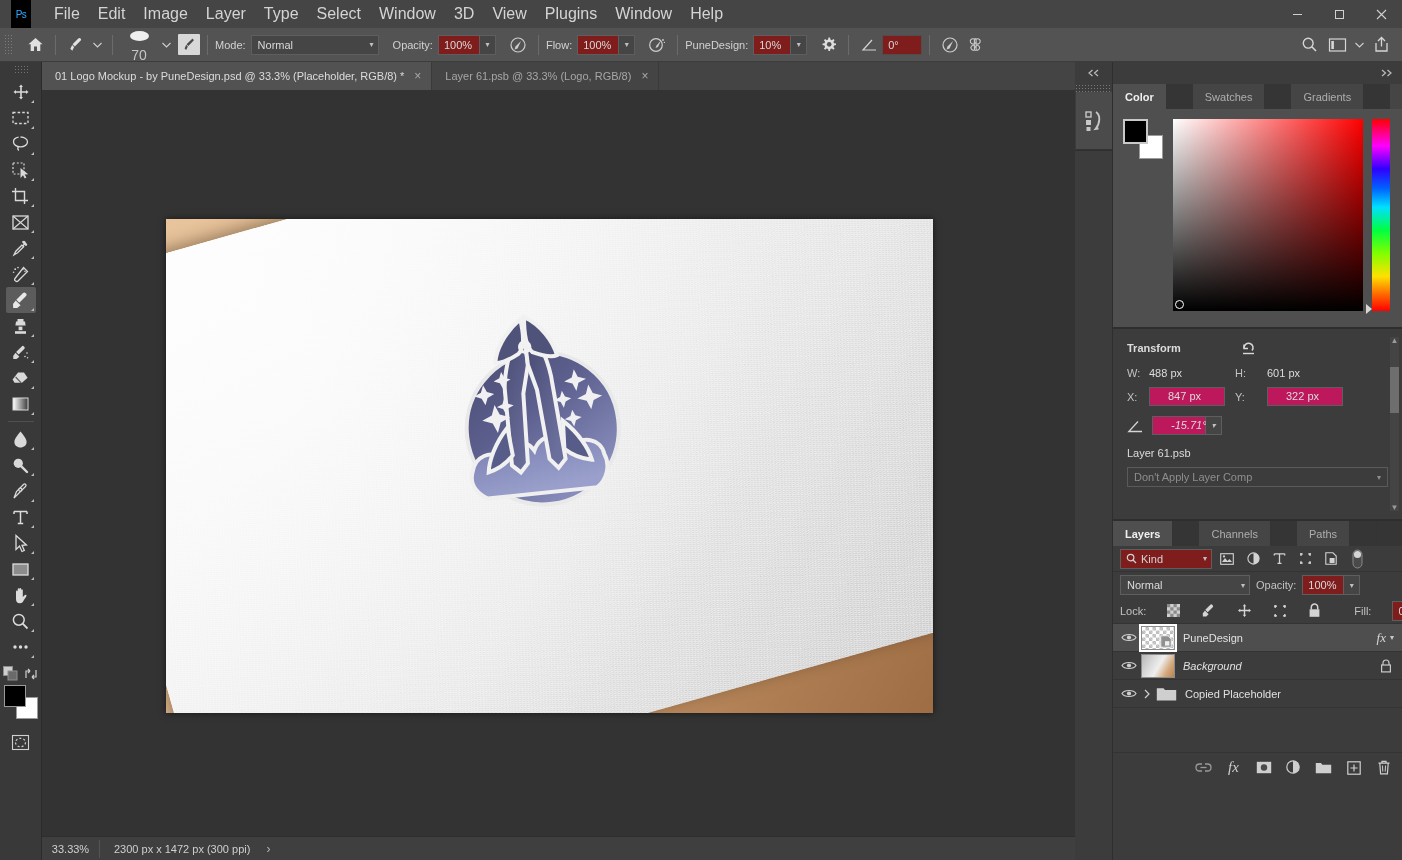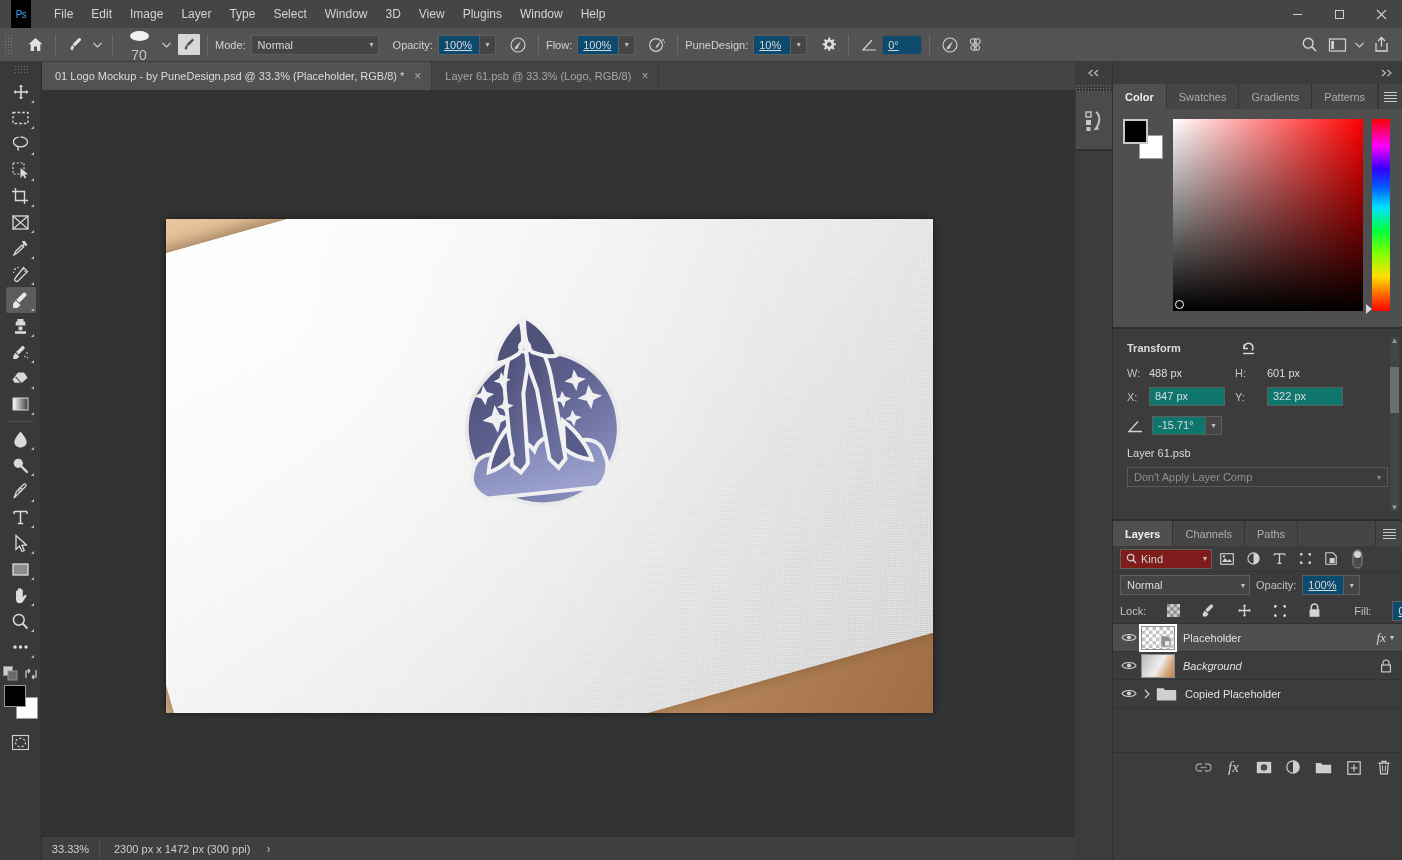--- a/index.html
+++ b/index.html
@@ -20,21 +20,21 @@
     background: #454545; display: flex; align-items: center;
   }
   .ps-logo {
     width: 20px; height: 32px; margin-left: 11px; margin-right: 14px;
     background: #000000; border-radius: 2px;
     display: flex; align-items: center; justify-content: center;
     color: #31a8ff; font-size: 10px; font-weight: normal; letter-spacing: -0.5px;
   }
   .menu-item {
     padding: 0 9px; height: 28px; line-height: 28px;
-    font-size: 12px; color: #d4d4d4; cursor: default; white-space: nowrap;
+    font-size: 16px; color: #d4d4d4; cursor: default; white-space: nowrap;
   }
   .wincontrols { position: absolute; right: 0; top: 0; display: flex; height: 28px; }
   .wc {
     width: 42px; height: 28px; display: flex; align-items: center; justify-content: center;
     color: #d0d0d0; font-size: 11px;
   }
 
   
   .optionsbar {
     position: absolute; left: 0; top: 28px; width: 1402px; height: 34px;
@@ -47,23 +47,23 @@
   .ob-sep { width: 1px; height: 20px; background: #6b6b6b; margin: 0 7px; }
   .ob-label { color: #d2d2d2; font-size: 11px; margin-right: 5px; white-space: nowrap; }
   .ob-btn { width: 26px; height: 24px; display:flex; align-items:center; justify-content:center; }
   .dd {
     background: #454545; border: 1px solid #5e5e5e; height: 20px;
     display: flex; align-items: center; padding: 0 4px 0 6px;
     color: #d8d8d8; font-size: 11px; position: relative;
   }
   .dd .caret { margin-left: auto; padding-left: 8px; color: #c0c0c0; font-size: 8px; }
   .numbox {
-    background: #0c4a6e; border: 1px solid #5e5e5e; height: 20px;
+    background: #7f1d1d; border: 1px solid #5e5e5e; height: 20px;
     display: flex; align-items: center; padding: 0 5px;
-    color: #d8d8d8; font-size: 11px; justify-content: flex-start; text-decoration: underline;
+    color: #d8d8d8; font-size: 11px; justify-content: flex-start;
   }
   .spin {
     width: 16px; height: 20px; background: #454545; border: 1px solid #5e5e5e;
     border-left: none; display: flex; align-items: center; justify-content: center;
     color: #c0c0c0; font-size: 8px;
   }
   .brushprev { position: relative; width: 38px; height: 30px; display:flex;
      flex-direction:column; align-items:center; justify-content:flex-start; }
   .brushdot { width: 19px; height: 19px; border-radius: 50%; background: #f0f0f0; margin-top: 1px;}
   .brushnum { font-size: 14px; color: #c6c6c6; line-height: 9px; margin-top: 10px;}
@@ -167,20 +167,21 @@
   .dock {
     position: absolute; left: 1113px; top: 62px; width: 289px; height: 798px;
     background: #3c3c3c;
   }
   .dock-top { height: 22px; display:flex; align-items:center; justify-content:flex-end;
      padding-right: 9px; color:#b9b9b9; font-size:10px; background:#3c3c3c;}
   .panel { background: #3c3c3c; }
   .paneltabs {
     display: flex; align-items: stretch; height: 25px; background: #353535;
     position: relative;
+    gap: 26px;
   }
   .ptab {
     padding: 0 12px; display: flex; align-items: center; font-size: 11px;
     color: #aeaeae; background: #454545; border-right: 1px solid #343434;
     white-space: nowrap;
   }
   .ptab.active { background: #4f4f4f; color: #f0f0f0; font-weight: bold; }
   .pfill { flex: 1; background: #454545; border-right:1px solid #343434;}
   .pmenu { width: 26px; display: flex; align-items: center; justify-content: center;
     background: #454545; }
@@ -210,22 +211,22 @@
   
   .prop-head { display: flex; align-items: center; height: 32px; padding-left: 10px;
     border-bottom: 1px solid #333; background:#3c3c3c; }
   .prop-icon { width: 22px; height: 22px; background: #5a5a5a; border-radius: 2px;
     display:flex; align-items:center; justify-content:center; margin-right: 10px; }
   .prop-body { position: relative; height: 190px; padding: 12px 14px 0 14px; }
   .prop-title { font-size: 11px; font-weight: bold; color: #dcdcdc; }
   .rowlbl { color: #c2c2c2; font-size: 11px; }
   .grid2 { display: grid; grid-template-columns: 22px 86px 32px 86px; align-items: center;
     row-gap: 8px; margin-top: 12px; }
-  .field { background: #0f766e; border: 1px solid #5e5e5e; height: 19px; line-height: 17px;
-    padding: 0 5px; color: #dcdcdc; font-size: 11px; }
+  .field { background: #be185d; border: 1px solid #5e5e5e; height: 19px; line-height: 17px;
+    padding: 0 18px; color: #dcdcdc; font-size: 11px; }
   .plain { color: #dcdcdc; font-size: 11px; }
   .angrow { display: flex; align-items: center; margin-top: 10px; gap: 8px; }
   .layercomp { margin-top: 12px; }
   .lc-select { background: #3c3c3c; border: 1px solid #5a5a5a; height: 20px; margin-top: 8px;
     display: flex; align-items: center; padding: 0 6px; color: #8e8e8e; font-size: 11px; }
   .lc-select .caret { margin-left: auto; font-size: 8px; }
   .pscroll { position: absolute; right: 3px; top: 8px; width: 9px; height: 174px; background: #444; }
   .pscroll .thumb { position: absolute; left: 0; top: 30px; width: 9px; height: 46px; background: #6e6e6e; }
   .pscroll .ar { position: absolute; left: 0; color: #9a9a9a; font-size: 8px; width: 9px; text-align:center; }
 
@@ -791,21 +792,21 @@
           <div class="rowlbl">Y:</div>
           <div class="field" style="width:76px;">322 px</div>
         </div>
 
         <div class="angrow">
           <div>
             <svg width="17" height="14" viewBox="0 0 17 14">
                 <path d="M15 12.5 L1.8 12.5 L11 2.5" stroke="#d4d4d4" fill="none" stroke-width="1.3"></path>
               </svg>
           </div>
-          <div style="display:flex;">
+          <div style="display:flex;font-style:italic;">
             <div class="field" style="width:54px;">-15.71°</div>
             <div class="spin" style="height:19px;">▾</div>
           </div>
         </div>
 
         <div class="layercomp">
           <div class="plain">Layer 61.psb</div>
           <div class="lc-select">
             <span>Don't Apply Layer Comp</span>
             <span class="caret">▾</span>
@@ -962,21 +963,21 @@
               linear-gradient(-45deg,#bdbdbd 25%,transparent 25%),
               linear-gradient(45deg,transparent 75%,#bdbdbd 75%),
               linear-gradient(-45deg,transparent 75%,#bdbdbd 75%);
               background-size:7px 7px;background-position:0 0,0 3.5px,3.5px -3.5px,-3.5px 0px;
               outline:2px solid #ffffff;">
             <svg width="13" height="13" viewBox="0 0 13 13" style="position:absolute;right:1px;bottom:1px;">
                 <path d="M0.8 0.8 L8 0.8 L11.2 4 L11.2 12.2 L0.8 12.2 Z" fill="#8f8f8f" stroke="#eee" stroke-width="0.9"></path>
                 <rect x="5" y="6.2" width="4.4" height="4.4" fill="#eeeeee"></rect>
               </svg>
           </div>
-          <div class="lname">Placeholder</div>
+          <div class="lname">PuneDesign</div>
           <div class="lfx">fx</div>
           <div style="padding-right:8px;font-size:8px;color:#c8c8c8;">▾</div>
         </div>
 
         <div class="lrow">
           <div class="eye">
             <svg width="16" height="11" viewBox="0 0 16 11">
                 <path d="M1 5.5 C3.5 1.5 12.5 1.5 15 5.5 C12.5 9.5 3.5 9.5 1 5.5 Z" fill="none" stroke="#cfcfcf" stroke-width="1.2"></path>
                 <circle cx="8" cy="5.5" r="2.1" fill="#cfcfcf"></circle>
               </svg>

